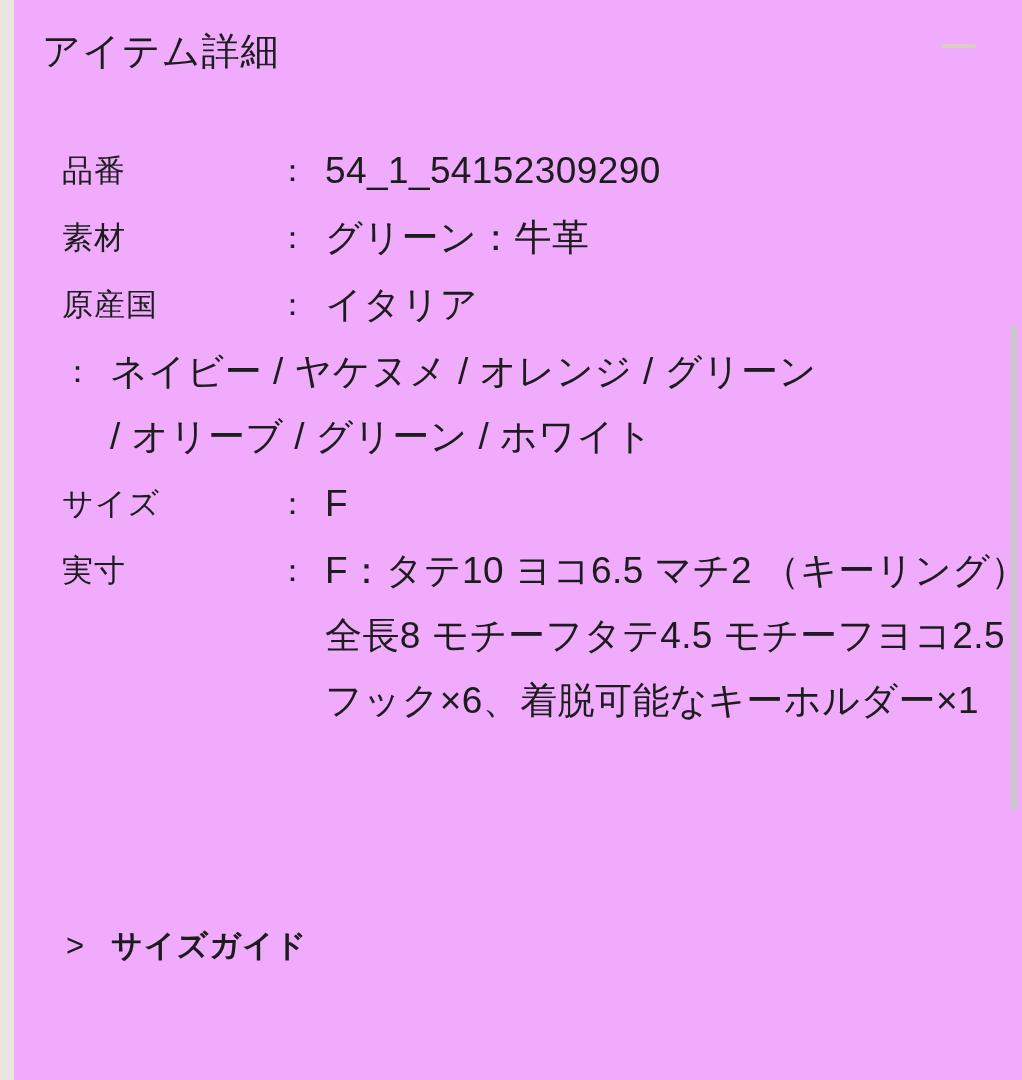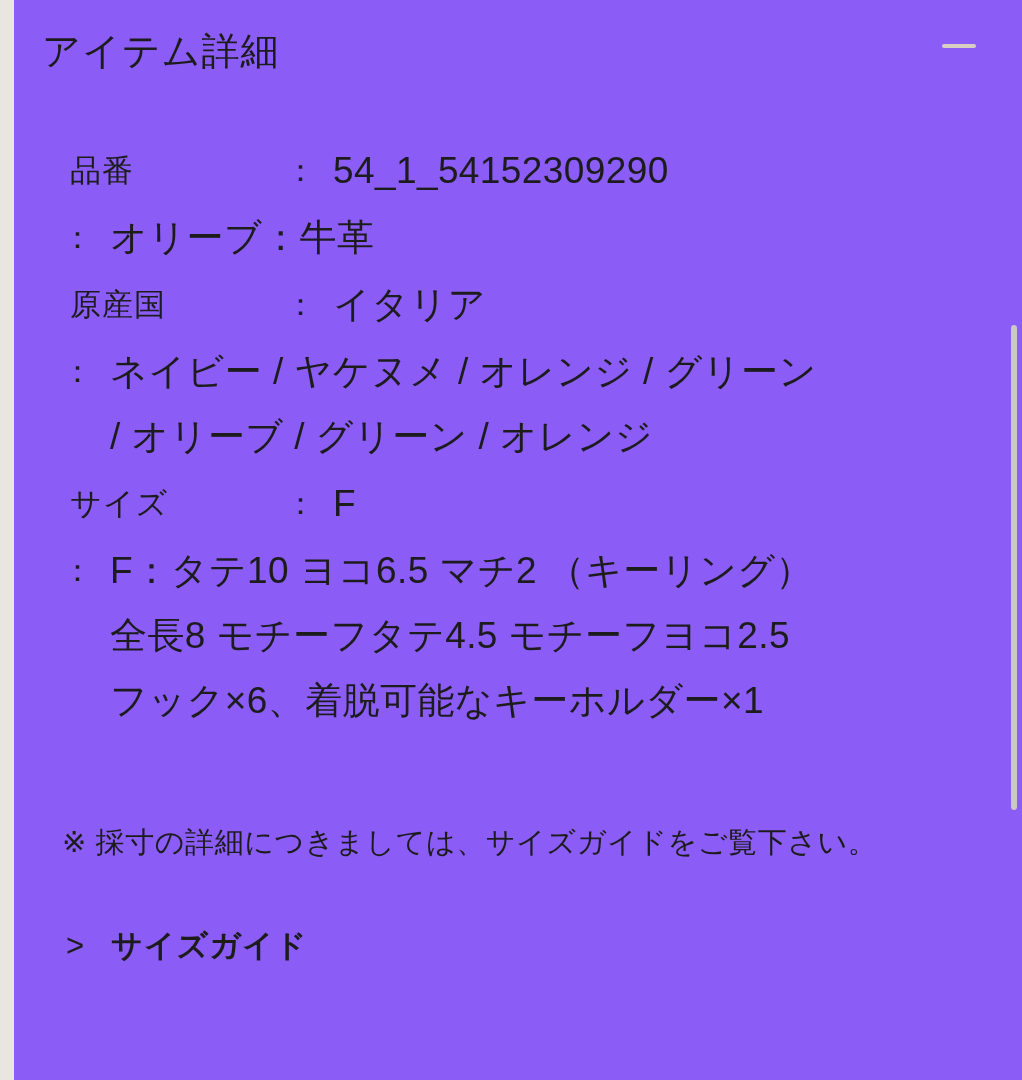--- a/index.html
+++ b/index.html
@@ -25,21 +25,21 @@
     height: 1080px;
     background: #e9e6e1;
   }
 
   .panel {
     position: absolute;
     top: 0;
     left: 14px;
     width: 1008px;
     height: 1080px;
-    background: #8b5cf6;
+    background: #f0abfc;
     box-sizing: border-box;
   }
 
   
   .header {
     position: relative;
     height: 108px;
   }
   .panel-title {
     position: absolute;
@@ -74,21 +74,20 @@
     align-items: flex-start;
     margin-bottom: 2px;
   }
   .spec-label {
     width: 215px;
     flex: 0 0 215px;
     font-size: 31px;
     line-height: 65px;
     color: #1c1c1c;
     letter-spacing: 1px;
-    margin-left: 8px;
   }
   .spec-colon {
     width: 48px;
     flex: 0 0 48px;
     font-size: 31px;
     line-height: 65px;
     color: #1c1c1c;
   }
   .spec-value {
     flex: 1 1 auto;
@@ -167,62 +166,63 @@
 
     <div class="spec-row">
       <div class="spec-label">品番</div>
       <div class="spec-colon">：</div>
       <div class="spec-value">
         <span class="vline">54_1_54152309290</span>
       </div>
     </div>
 
     <div class="spec-row">
-      <div class="spec-colon">：</div>
-      <div class="spec-value">
-        <span class="vline">オリーブ：牛革</span>
+      <div class="spec-label">素材</div>
+      <div class="spec-colon">：</div>
+      <div class="spec-value">
+        <span class="vline">グリーン：牛革</span>
       </div>
     </div>
 
     <div class="spec-row">
       <div class="spec-label">原産国</div>
       <div class="spec-colon">：</div>
       <div class="spec-value">
         <span class="vline">イタリア</span>
       </div>
     </div>
 
     <div class="spec-row">
       <div class="spec-colon">：</div>
       <div class="spec-value">
         <span class="vline">ネイビー / ヤケヌメ / オレンジ / グリーン</span>
-        <span class="vline">/ オリーブ / グリーン / オレンジ</span>
+        <span class="vline">/ オリーブ / グリーン / ホワイト</span>
       </div>
     </div>
 
     <div class="spec-row">
       <div class="spec-label">サイズ</div>
       <div class="spec-colon">：</div>
       <div class="spec-value">
         <span class="vline">F</span>
       </div>
     </div>
 
     <div class="spec-row">
+      <div class="spec-label">実寸</div>
       <div class="spec-colon">：</div>
       <div class="spec-value">
         <span class="vline">F：タテ10 ヨコ6.5 マチ2 （キーリング）</span>
         <span class="vline">全長8 モチーフタテ4.5 モチーフヨコ2.5</span>
         <span class="vline">フック×6、着脱可能なキーホルダー×1</span>
       </div>
     </div>
 
   </div>
 
-  <div class="note">※ 採寸の詳細につきましては、サイズガイドをご覧下さい。</div>
 
   <div class="size-guide">
     <span class="chevron">&gt;</span>
     <span>サイズガイド</span>
   </div>
 
   <div class="scrollbar-track">
     <div class="scrollbar-thumb"></div>
   </div>
 

